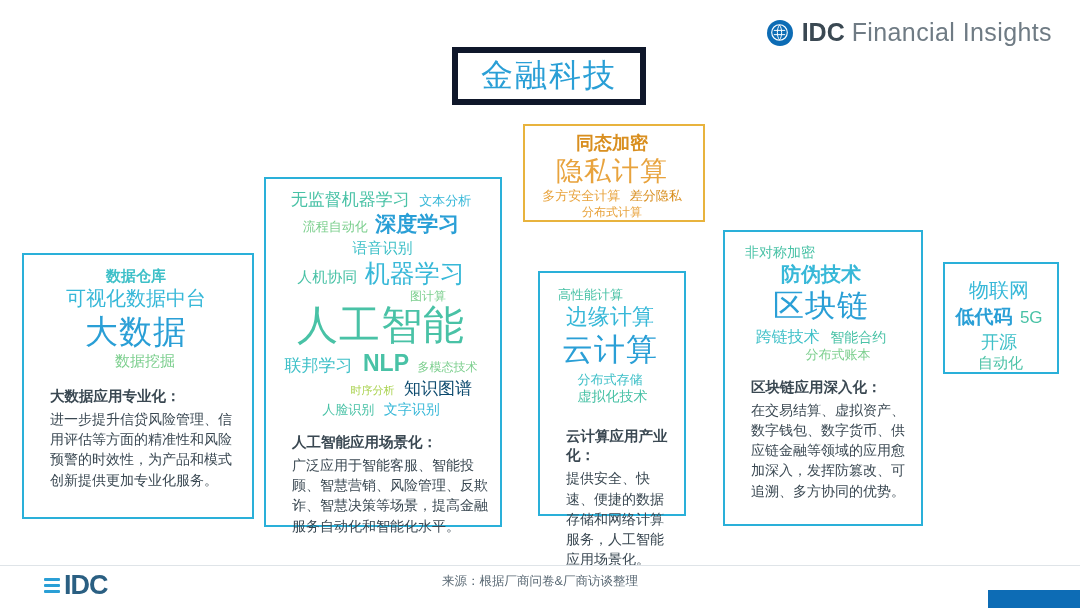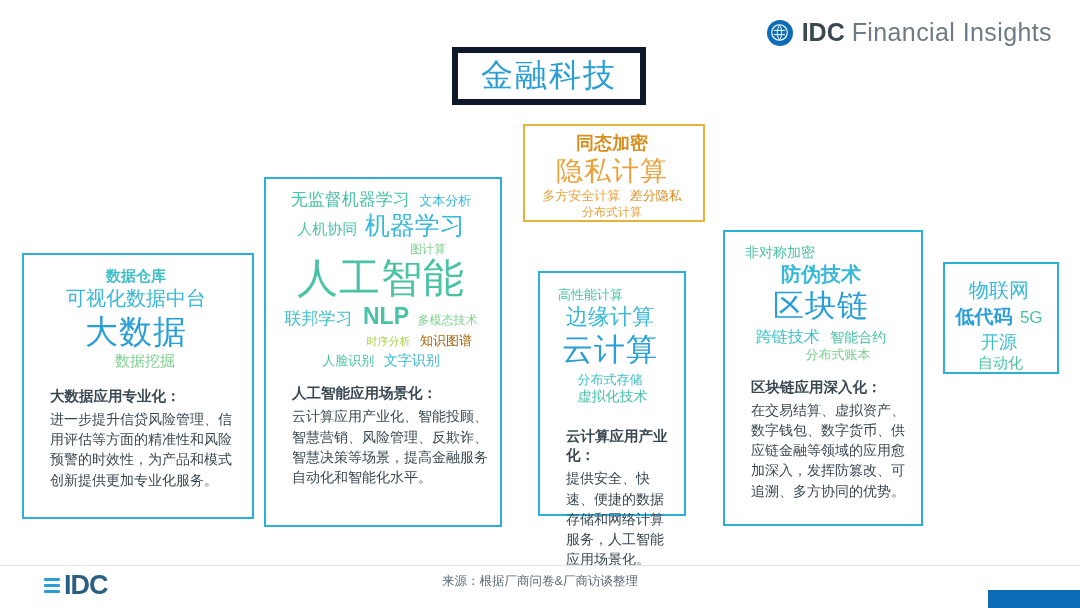--- a/index.html
+++ b/index.html
@@ -100,43 +100,48 @@
     <div class="b">进一步提升信贷风险管理、信用评估等方面的精准性和风险预警的时效性，为产品和模式创新提供更加专业化服务。</div>
   </div>
 </div>
 
 <div class="card" id="card-ai">
   <div class="cloud" style="padding-top:10px;">
     <span class="l">
       <span class="w" style="font-size:17px;color:#49c2a6;">无监督机器学习</span>
       <span class="w" style="font-size:13px;color:#37b8d8;margin-left:5px;">文本分析</span>
     </span>
+    <span class="l" style="margin-top:1px;">
+      <span class="w" style="font-size:13px;color:#7ccf8e;">流程自动化</span>
+      <span class="w" style="font-size:21px;color:#2a9fd6;font-weight:bold;margin-left:3px;">深度学习</span>
+      <span class="w" style="font-size:15px;color:#3fc0c8;margin-left:3px;">语音识别</span>
+    </span>
     <span class="l">
       <span class="w" style="font-size:15px;color:#49c2a6;">人机协同</span>
       <span class="w" style="font-size:25px;color:#37b8d8;margin-left:3px;">机器学习</span>
     </span>
     <span class="l" style="font-size:12px;color:#7ccf8e;text-align:right;padding-right:40px;">图计算</span>
     <span class="l" style="font-size:41px;color:#49c2a6;letter-spacing:1px;line-height:1.05;">人工智能</span>
     <span class="l" style="margin-top:2px;">
       <span class="w" style="font-size:17px;color:#3fc0c8;">联邦学习</span>
       <span class="w" style="font-size:23px;color:#49c2a6;font-weight:bold;margin-left:6px;">NLP</span>
       <span class="w" style="font-size:12px;color:#7ccf8e;margin-left:4px;">多模态技术</span>
     </span>
     <span class="l" style="text-align:right;padding-right:14px;">
       <span class="w" style="font-size:11px;color:#a9d24e;">时序分析</span>
-      <span class="w" style="font-size:13px;color:#a16207;margin-left:5px;">知识图谱</span>
+      <span class="w" style="font-size:17px;color:#0c4a6e;margin-left:5px;">知识图谱</span>
     </span>
     <span class="l">
       <span class="w" style="font-size:13px;color:#49c2a6;">人脸识别</span>
       <span class="w" style="font-size:14px;color:#37b8d8;margin-left:5px;">文字识别</span>
     </span>
   </div>
   <div class="desc" style="margin-top:14px;">
     <div class="h">人工智能应用场景化：</div>
-    <div class="b">云计算应用产业化、智能投顾、智慧营销、风险管理、反欺诈、智慧决策等场景，提高金融服务自动化和智能化水平。</div>
+    <div class="b">广泛应用于智能客服、智能投顾、智慧营销、风险管理、反欺诈、智慧决策等场景，提高金融服务自动化和智能化水平。</div>
   </div>
 </div>
 
 <div class="card" id="card-cloud">
   <div class="cloud" style="padding-top:14px;">
     <span class="l" style="font-size:13px;color:#49c2a6;text-align:left;padding-left:8px;">高性能计算</span>
     <span class="l" style="font-size:22px;color:#37b8d8;">边缘计算</span>
     <span class="l" style="font-size:31px;color:#2a9fd6;letter-spacing:1px;">云计算</span>
     <span class="l" style="font-size:13px;margin-top:2px;">
       <span class="w" style="color:#3fc0c8;">分布式存储</span>

